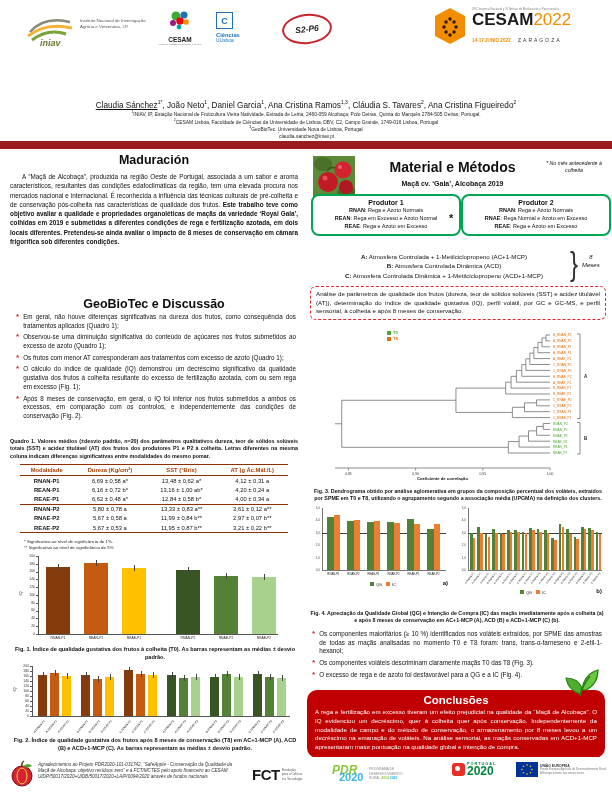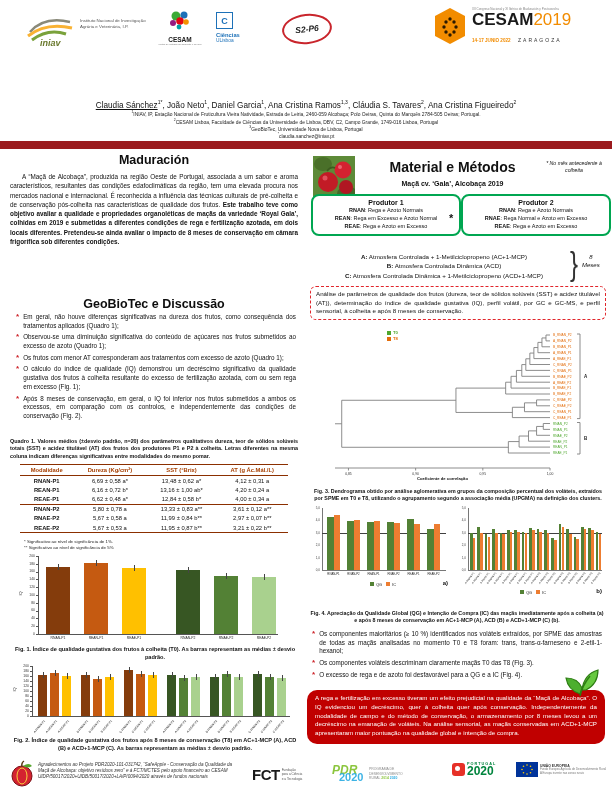--- a/index.html
+++ b/index.html
@@ -146,21 +146,21 @@
       <circle cx="12" cy="21" r="1.7" fill="#2b1a00"></circle>
         <circle cx="24" cy="21" r="1.7" fill="#2b1a00"></circle>
       <circle cx="14" cy="26" r="1.7" fill="#2b1a00"></circle>
         <circle cx="22" cy="26" r="1.7" fill="#2b1a00"></circle>
       <circle cx="18" cy="13" r="1.7" fill="#2b1a00"></circle>
         <circle cx="18" cy="29" r="1.7" fill="#2b1a00"></circle>
     </svg>
     <div style="margin-left:4px">
       <div style="font-size:3px;color:#888;white-space:nowrap">XII Congreso Nacional y XI Ibérico de Maduración y Postcosecha</div>
       <div style="line-height:1">
-        <span style="font-size:17px;font-weight:900;color:#1a1a1a">CESAM</span><span style="font-size:17px;font-weight:300;color:#F28C00">2019</span>
+        <span style="font-size:17px;font-weight:900;color:#1a1a1a">CESAM</span><span style="font-size:17px;font-weight:300;color:#F28C00">2022</span>
       </div>
       <div style="white-space:nowrap">
         <span style="font-size:4.6px;font-weight:bold;color:#F28C00">14-17 JUNIO 2022</span>
         <span style="font-size:5px;color:#333;letter-spacing:2px;margin-left:3px">ZARAGOZA</span>
       </div>
     </div>
   </div>
 </div>
 
 <div class="abs" id="title">
@@ -662,20 +662,21 @@
       <span class="mk">*</span>
       <span class="tx">Os componentes voláteis descriminam claramente maçãs T0 das T8 (Fig. 3).</span>
     </li>
     <li>
       <span class="mk">*</span>
       <span class="tx">O excesso de rega e de azoto foi desfavorável para a QG e a IC (Fig. 4).</span>
     </li>
   </ul>
 
 <div class="abs" id="conc-box">
+  <h3>Conclusões</h3>
   <p>A rega e fertilização em excesso tiveram um efeito prejudicial na qualidade da “Maçã de Alcobaça”. O IQ evidenciou um decréscimo, quer à colheita quer após conservação. Independentemente da modalidade de campo e do método de conservação, o armazenamento por 8 meses levou a um decréscimo na emanação de voláteis. Na análise sensorial, as maçãs conservadas em ACD+1-MCP apresentaram maior pontuação na qualidade global e intenção de compra.</p>
 </div>
 <svg class="abs" id="conc-leaf" width="40" height="34" viewBox="0 0 40 34">
   <path d="M20 30 Q8 26 6 14 Q18 14 22 24 Z" fill="#4CAF2E" stroke="#2E7D14" stroke-width="1.2"></path>
   <path d="M22 26 Q24 10 38 6 Q38 20 26 26 Z" fill="#66C93F" stroke="#2E7D14" stroke-width="1.2"></path>
   <path d="M20 32 Q22 22 30 12" stroke="#2E7D14" stroke-width="1.4" fill="none"></path>
 </svg>
 
 <div class="abs" id="footer"></div>
 <svg class="abs" style="top:760px;left:10px" width="24" height="28" viewBox="0 0 24 28">

